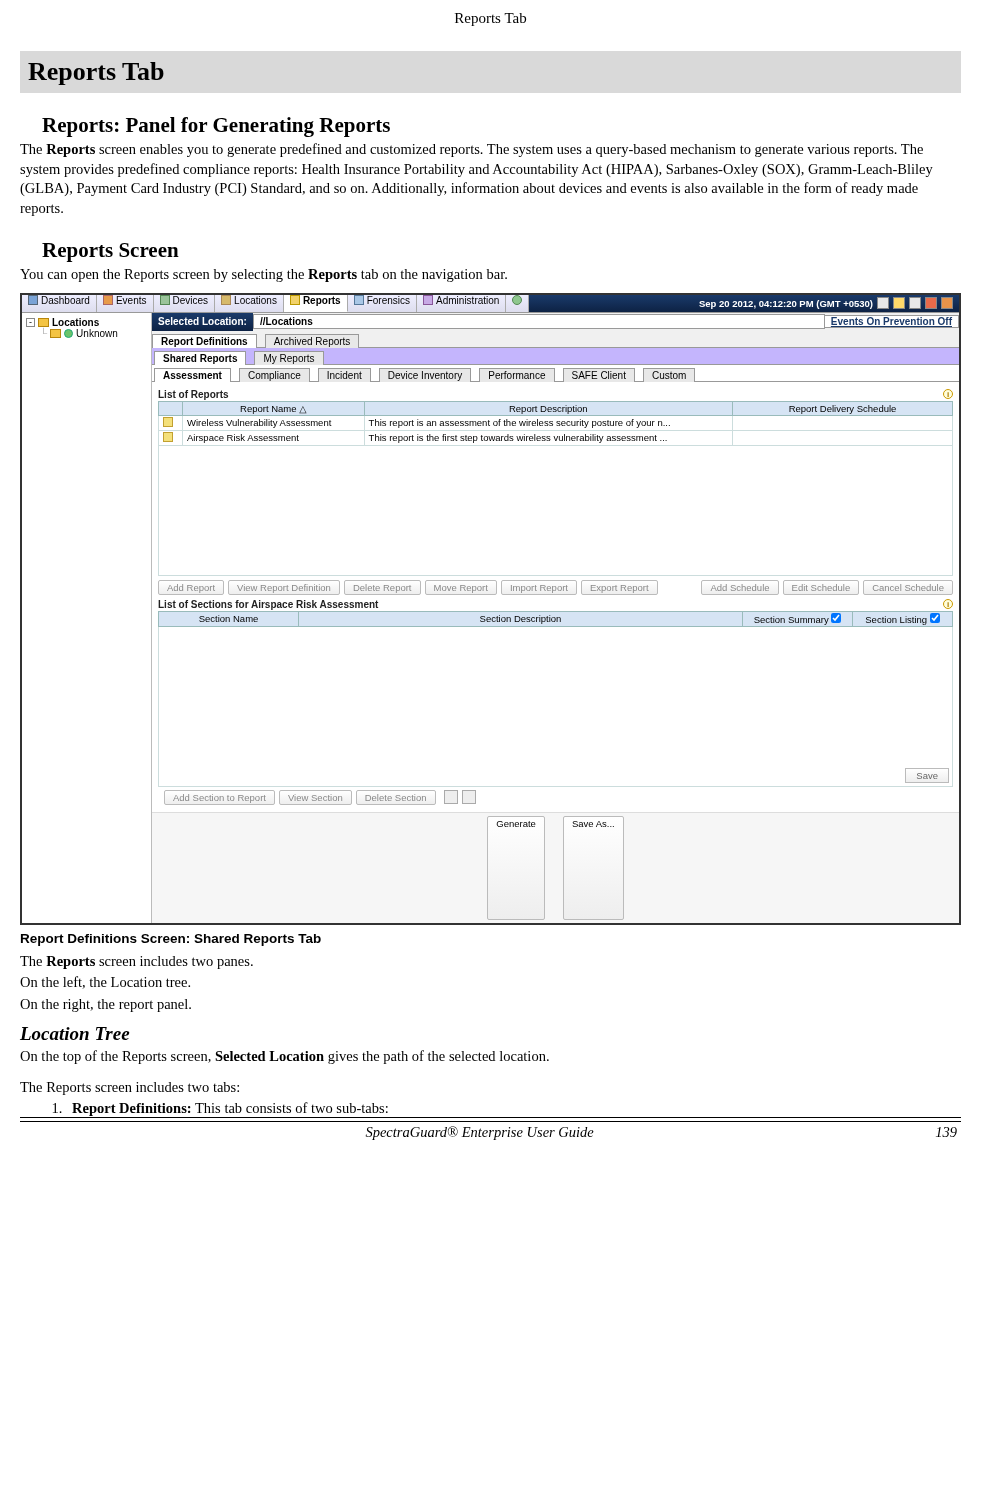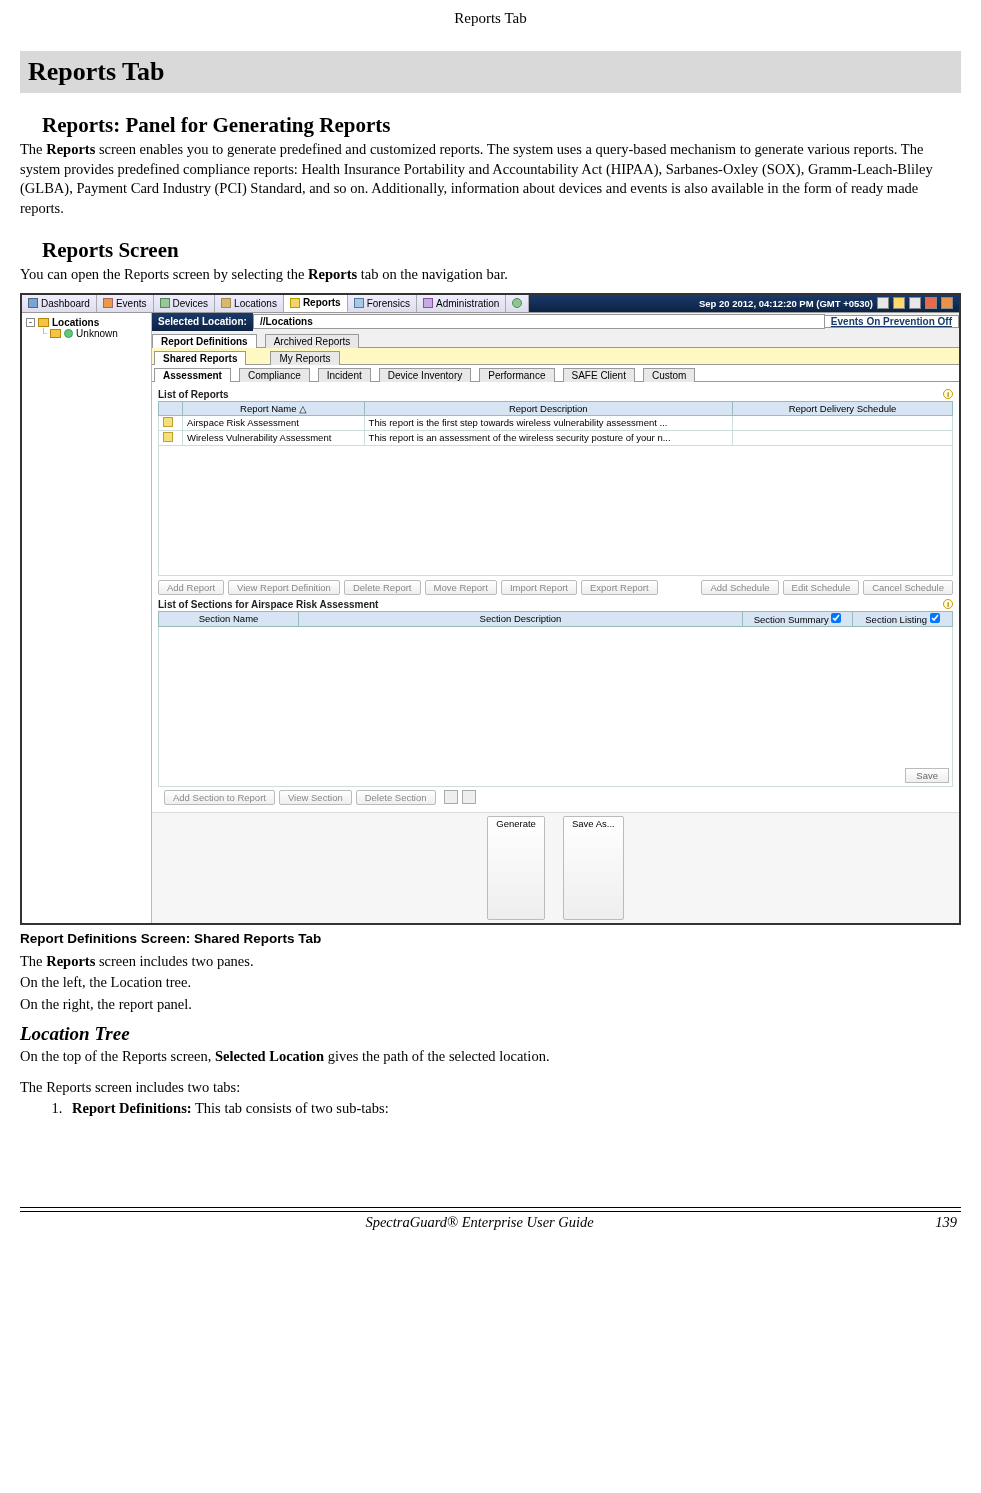--- a/index.html
+++ b/index.html
@@ -11,21 +11,21 @@
   .h3 { font-size: 19px; font-weight: bold; font-style: italic; margin: 8px 0 2px 0; }
   .body-p { margin: 0 0 2px 0; line-height: 1.35; }
   .caption { font-family: Verdana, Arial, sans-serif; font-weight: bold; font-size: 13.5px; margin-top: 6px; }
   .bold { font-weight: bold; }
   ol { margin-left: 46px; }
   ol li { padding-left: 6px; margin-top: 2px; }
 
   
   .shot { border: 2px solid #333; margin-top: 8px; font-family: Tahoma, Arial, sans-serif; font-size: 10px; color: #000; background: #fff; }
   .shot .navbar { display: flex; align-items: stretch; background: linear-gradient(#eef, #dde); border-bottom: 1px solid #999; height: 18px; }
-  .shot .navtab { display: flex; align-items: center; gap: 3px; padding: 8px 6px; border-right: 1px solid #aaa; position: relative; }
+  .shot .navtab { display: flex; gap: 3px; padding: 0 6px; border-right: 1px solid #aaa; position: relative; }
   .shot .navtab.active { background: #fff; border-bottom: 1px solid #fff; font-weight: bold; }
   .shot .nav-icon { width: 10px; height: 10px; display: inline-block; }
   .shot .nav-spacer { flex: 1; background: linear-gradient(#1a3a6a, #0d2244); }
   .shot .nav-right { display: flex; align-items: center; gap: 4px; background: linear-gradient(#1a3a6a, #0d2244); color: #fff; padding: 0 6px; font-weight: bold; font-size: 9.5px; }
   .shot .nav-ic { width: 12px; height: 12px; background: #e8e8e8; border: 1px solid #888; display: inline-block; }
   .shot .body-row { display: flex; align-items: stretch; min-height: 610px; }
   .shot .tree-pane { width: 130px; border-right: 1px solid #bbb; padding: 4px; background: #fff; }
   .shot .tree-root { color: #000; }
   .shot .tree-root .root { display: flex; align-items: center; gap: 3px; }
   .shot .tree-root .child { margin-left: 14px; display: flex; align-items: center; gap: 3px; }
@@ -53,21 +53,21 @@
   .shot .bot-row { display: flex; gap: 4px; padding: 3px 6px; background: #fff; }
   .shot .bot-center { flex:1; display:flex; justify-content:center; gap:18px; padding:3px 0; border-top:1px solid #ddd; background:#f6f6f6; }
   .shot .save-btn { border:1px solid #bbb; background:linear-gradient(#fff,#eee); padding:1px 10px; font-size:9.5px; color:#666; }
   .shot .small-ic { width:14px; height:14px; border:1px solid #aaa; background:#eee; display:inline-block; }
   .shot .chk { width:10px; height:10px; }
   .tiny-folder { width:11px; height:9px; background:#f4c443; border:1px solid #b8860b; display:inline-block; }
   .tiny-globe { width:9px; height:9px; border-radius:50%; background:#6cc46c; border:1px solid #2a7; display:inline-block; }
   .row-ic { width:10px; height:10px; background:#f4e07a; border:1px solid #c2a030; display:inline-block; }
 
   
-  .footer-wrap { margin-top: 90px; border-top: 1px solid #000; padding-top:2px; }
+  .footer-wrap { border-top: 1px solid #000; padding-top:2px; }
   .footer-wrap .line2 { border-top: 1px solid #000; margin-top:1px; }
   .footer-row { display:flex; justify-content:space-between; font-style:italic; padding: 2px 4px 0 4px; }
 </style>
 </head>
 <body>
 
 <div class="page">
 
   <div class="top-header">Reports Tab</div>
 
@@ -153,21 +153,21 @@
           <div class="sel-loc-val">//Locations</div>
           <div class="sel-loc-right">Events On  Prevention Off</div>
         </div>
 
         <div class="tabs-row">
           <div class="tabx active">Report Definitions</div>
           <div class="tabx">Archived Reports</div>
         </div>
         <div class="tabs-underline"></div>
 
-        <div class="tabs-row" style="background:#fef9c3;padding-left:2px;gap:16px;">
+        <div class="tabs-row" style="background:#c4b5fd;padding-left:2px;">
           <div class="tabx active">Shared Reports</div>
           <div class="tabx">My Reports</div>
         </div>
         <div class="tabs-underline"></div>
 
         <div class="tabs-row" style="background:#fff;padding-left:2px;">
           <div class="tabx active">Assessment</div>
           <div class="tabx">Compliance</div>
           <div class="tabx">Incident</div>
           <div class="tabx">Device Inventory</div>
@@ -185,28 +185,28 @@
           <table class="grid">
             <tbody>
                 <tr>
               <th style="width:24px;"></th>
               <th>Report Name △</th>
               <th>Report Description</th>
               <th style="width:220px;">Report Delivery Schedule</th>
             </tr>
             <tr>
               <td><span class="row-ic"></span></td>
+              <td>Wireless Vulnerability Assessment</td>
+              <td>This report is an assessment of the wireless security posture of your n...</td>
+              <td></td>
+            </tr>
+            <tr>
+              <td><span class="row-ic"></span></td>
               <td>Airspace Risk Assessment</td>
               <td>This report is the first step towards wireless vulnerability assessment ...</td>
-              <td></td>
-            </tr>
-            <tr>
-              <td><span class="row-ic"></span></td>
-              <td>Wireless Vulnerability Assessment</td>
-              <td>This report is an assessment of the wireless security posture of your n...</td>
               <td></td>
             </tr>
           </tbody>
             </table>
           <div class="grid-space"></div>
 
           <div class="btn-row">
             <span class="btn">Add Report</span>
             <span class="btn">View Report Definition</span>
             <span class="btn">Delete Report</span>

